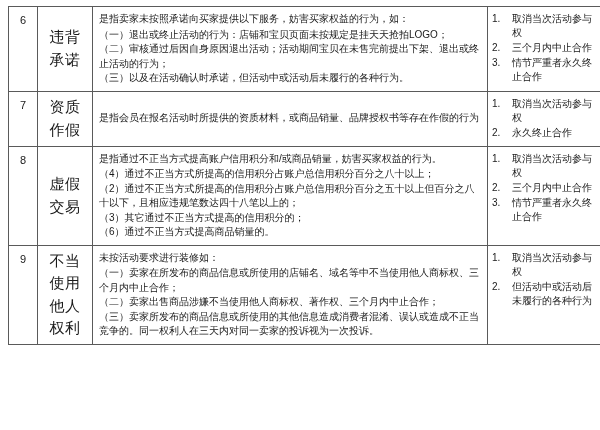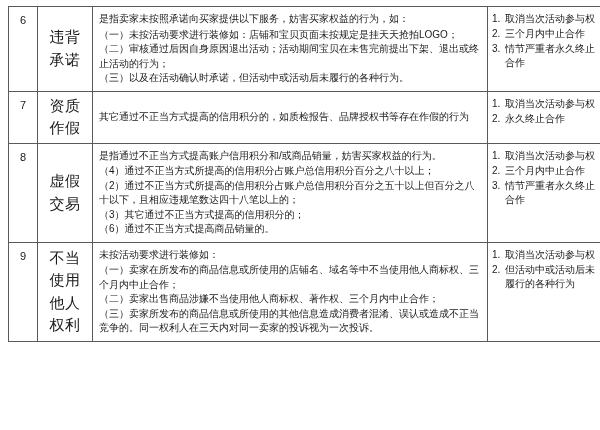--- a/index.html
+++ b/index.html
@@ -67,20 +67,21 @@
     margin-bottom: 1px;
     line-height: 1.4;
   }
   .action-num {
     width: 13px;
     flex: 0 0 13px;
     text-align: left;
   }
   .action-text {
     flex: 1 1 auto;
+    margin-left: 7px;
   }
   .name-stack span {
     display: block;
   }
 </style>
 </head>
 <body>
 
 <table class="doc-table">
   <tbody>
@@ -88,21 +89,21 @@
     <tr>
       <td class="col-num">6</td>
       <td class="col-name">
         <div class="name-stack">
           <span>违背</span>
           <span>承诺</span>
         </div>
       </td>
       <td class="col-desc">
         <div class="desc-line desc-intro">是指卖家未按照承诺向买家提供以下服务，妨害买家权益的行为，如：</div>
-        <div class="desc-line">（一）未按活动要求进行装修如：店铺和宝贝页面未按规定是挂天天抢拍LOGO；</div>
+        <div class="desc-line">（一）退出或终止活动的行为：店铺和宝贝页面未按规定是挂天天抢拍LOGO；</div>
         <div class="desc-line">（二）审核通过后因自身原因退出活动；活动期间宝贝在未售完前提出下架、退出或终止活动的行为；</div>
         <div class="desc-line">（三）以及在活动确认时承诺，但活动中或活动后未履行的各种行为。</div>
       </td>
       <td class="col-action">
         <div class="action-item">
           <span class="action-num">1.</span>
           <span class="action-text">取消当次活动参与权</span>
         </div>
         <div class="action-item">
           <span class="action-num">2.</span>
@@ -117,21 +118,21 @@
 
     <tr>
       <td class="col-num">7</td>
       <td class="col-name">
         <div class="name-stack">
           <span>资质</span>
           <span>作假</span>
         </div>
       </td>
       <td class="col-desc">
-        <div class="desc-line">其它通过不正当方式提高的信用积分的，如质检报告、品牌授权书等存在作假的行为</div>
+        <div class="desc-line">是指会员在报名活动时所提供的资质材料，或商品销量、品牌授权书等存在作假的行为</div>
       </td>
       <td class="col-action">
         <div class="action-item">
           <span class="action-num">1.</span>
           <span class="action-text">取消当次活动参与权</span>
         </div>
         <div class="action-item">
           <span class="action-num">2.</span>
           <span class="action-text">永久终止合作</span>
         </div>

